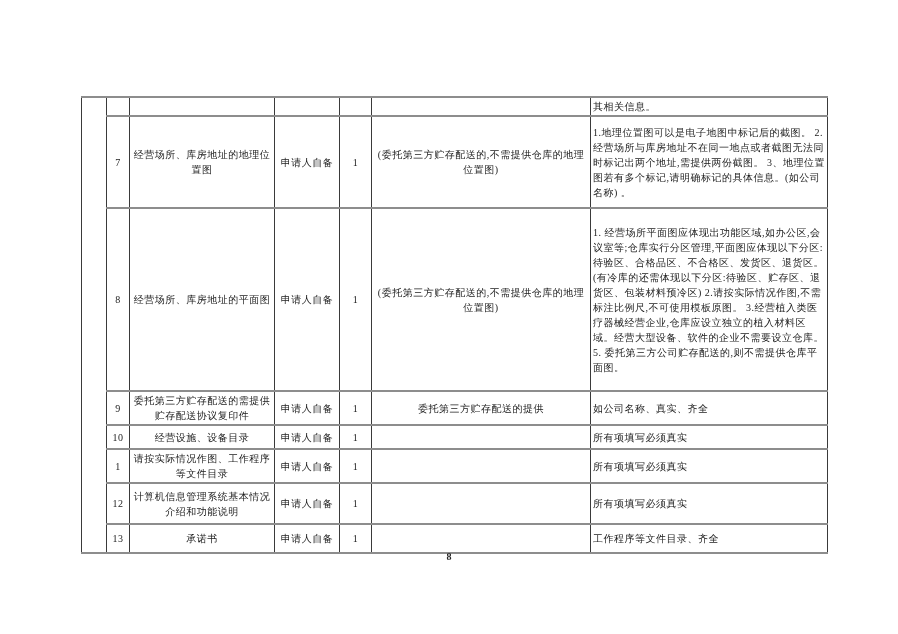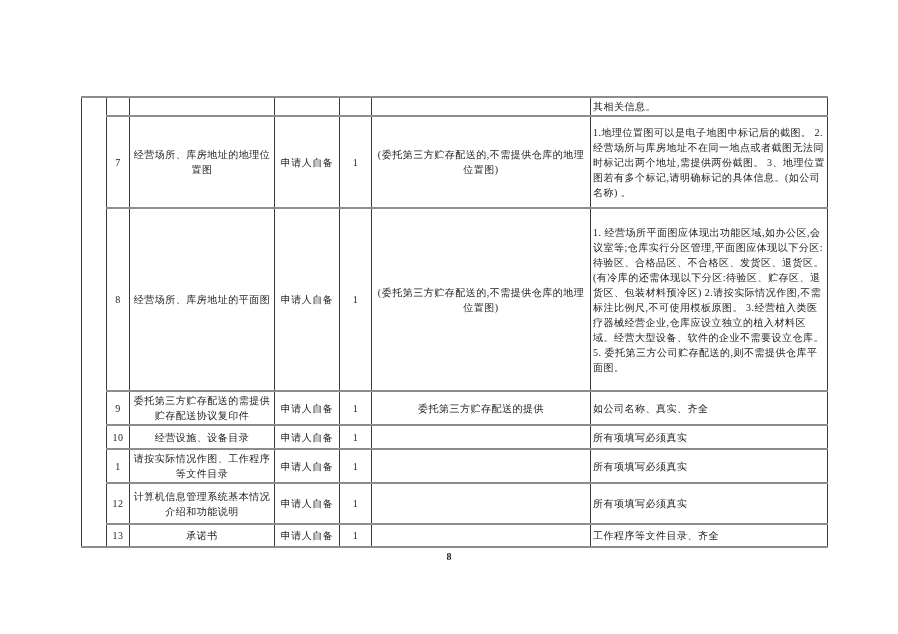--- a/index.html
+++ b/index.html
@@ -35,21 +35,21 @@
     overflow:hidden;
     word-break:break-all;
   }
   tr.r-cont  { height:16px; }
   tr.r-7     { height:92px; }
   tr.r-8     { height:183px; }
   tr.r-9     { height:33px; }
   tr.r-10    { height:24px; }
   tr.r-11    { height:30px; }
   tr.r-12    { height:41px; }
-  tr.r-13    { height:23px; }
+  tr.r-13    { height:29px; }
   td.c-no    { text-align:center; }
   td.c-name  { text-align:center; padding:1px 2px; }
   td.c-src   { text-align:center;margin-top:38px; }
   td.c-cnt   { text-align:center; }
   td.c-rem   { text-align:center; padding:1px 6px; line-height:15.5px;margin-top:31px; }
   td.c-req   { text-align:left; padding:1px 3px; line-height:16.4px; }
   td.c-cat   { }
   .page-number {
     position:absolute;
     left:0; top:551px;

